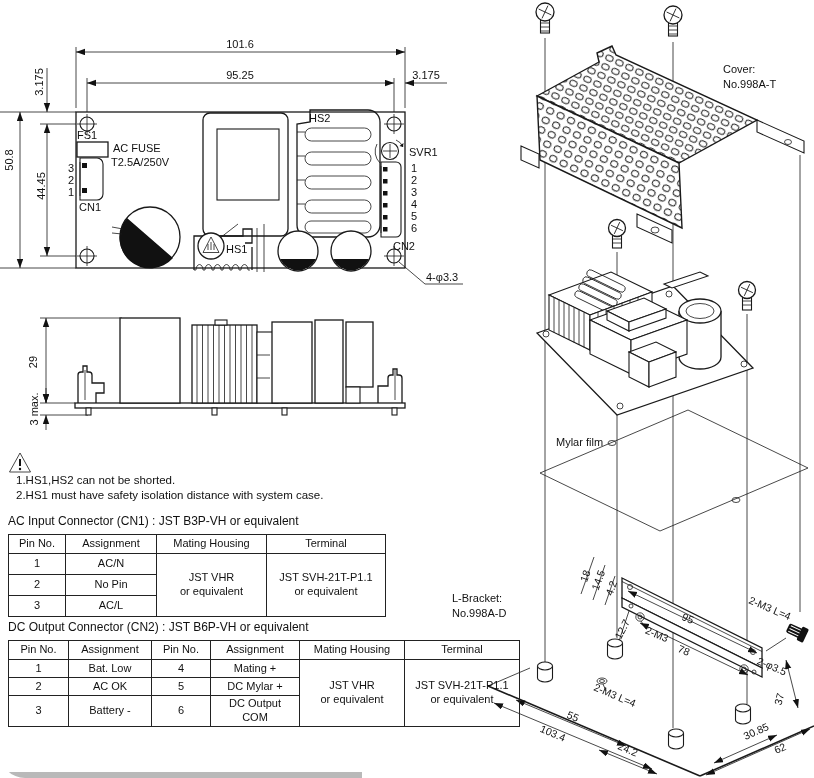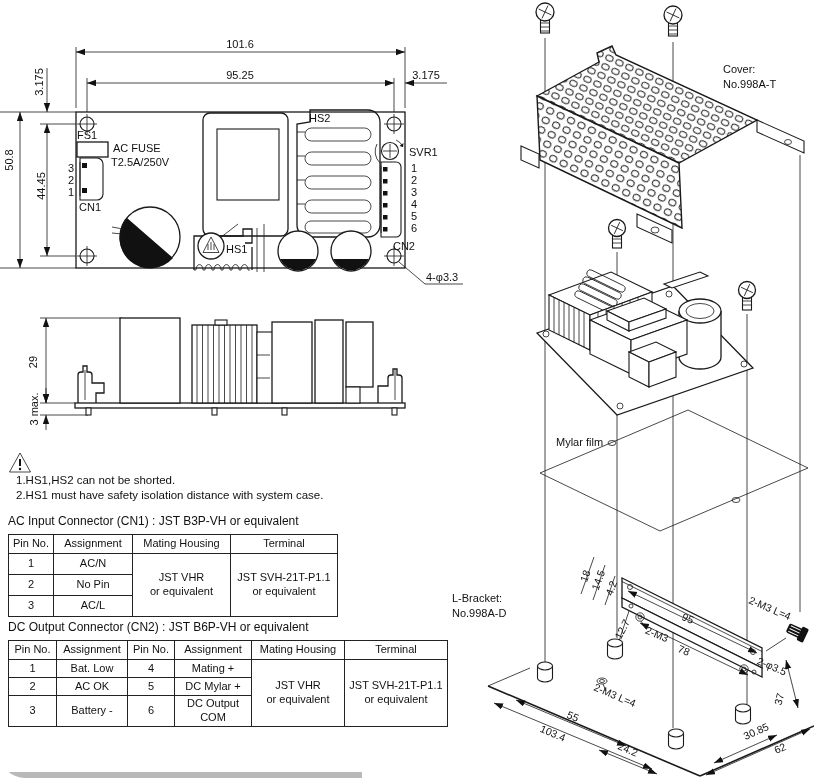--- a/index.html
+++ b/index.html
@@ -12,21 +12,21 @@
   .ln{fill:none;stroke:#1a1a1a;stroke-width:1.3;}
   .ln15{fill:none;stroke:#1a1a1a;stroke-width:1.6;}
   .fw{fill:#ffffff;stroke:#1a1a1a;stroke-width:1.3;}
   .fw2{fill:#ffffff;stroke:#1a1a1a;stroke-width:1.1;}
   .tn{fill:none;stroke:#1a1a1a;stroke-width:0.8;}
   .fb{fill:#111;stroke:none;}
   .notes{position:absolute;left:16px;font-size:11.5px;color:#111;white-space:nowrap;}
   .tbl-wrap{position:absolute;}
   .tbl-title{font-size:12px;margin-bottom:6px;color:#111;white-space:nowrap;}
   table.spec{border-collapse:collapse;font-size:11px;color:#111;}
-  table.spec th,table.spec td{border:1px solid #222;text-align:center;padding:1px 1px;
+  table.spec th,table.spec td{border:1px solid #222;text-align:center;padding:1px 7px;
     font-weight:normal;line-height:1.25;}
   table.spec th{height:16px;}
   #t1 td{height:18px;}
   #t2 td{height:15px;}
   .graybar{position:absolute;left:0;top:772px;width:362px;height:6px;background:#b9b9b9;}
 </style>
 </head>
 <body>
 
 <div id="stage">

